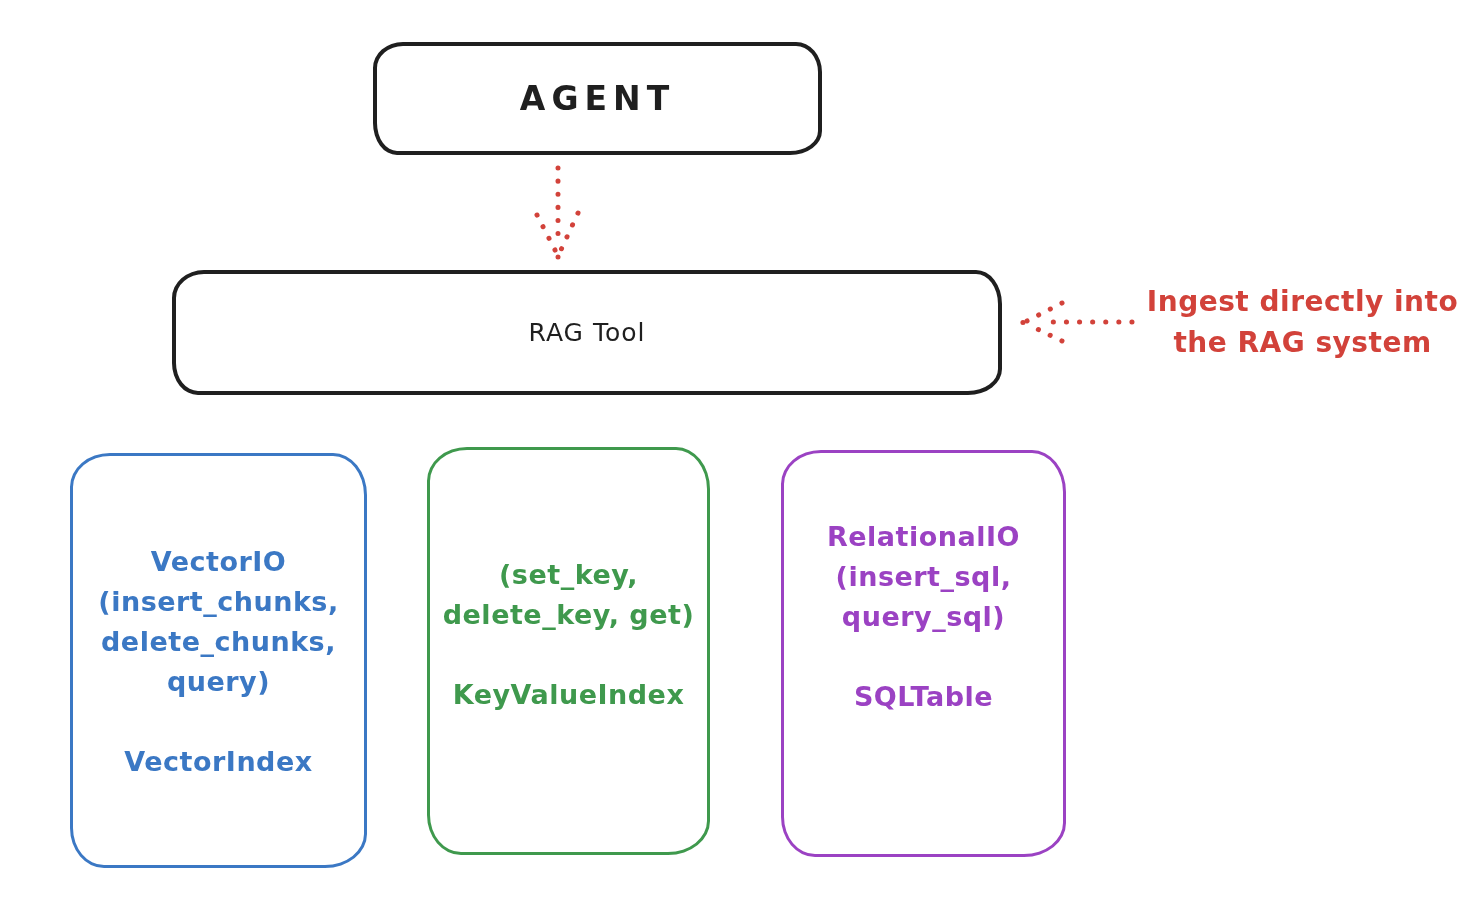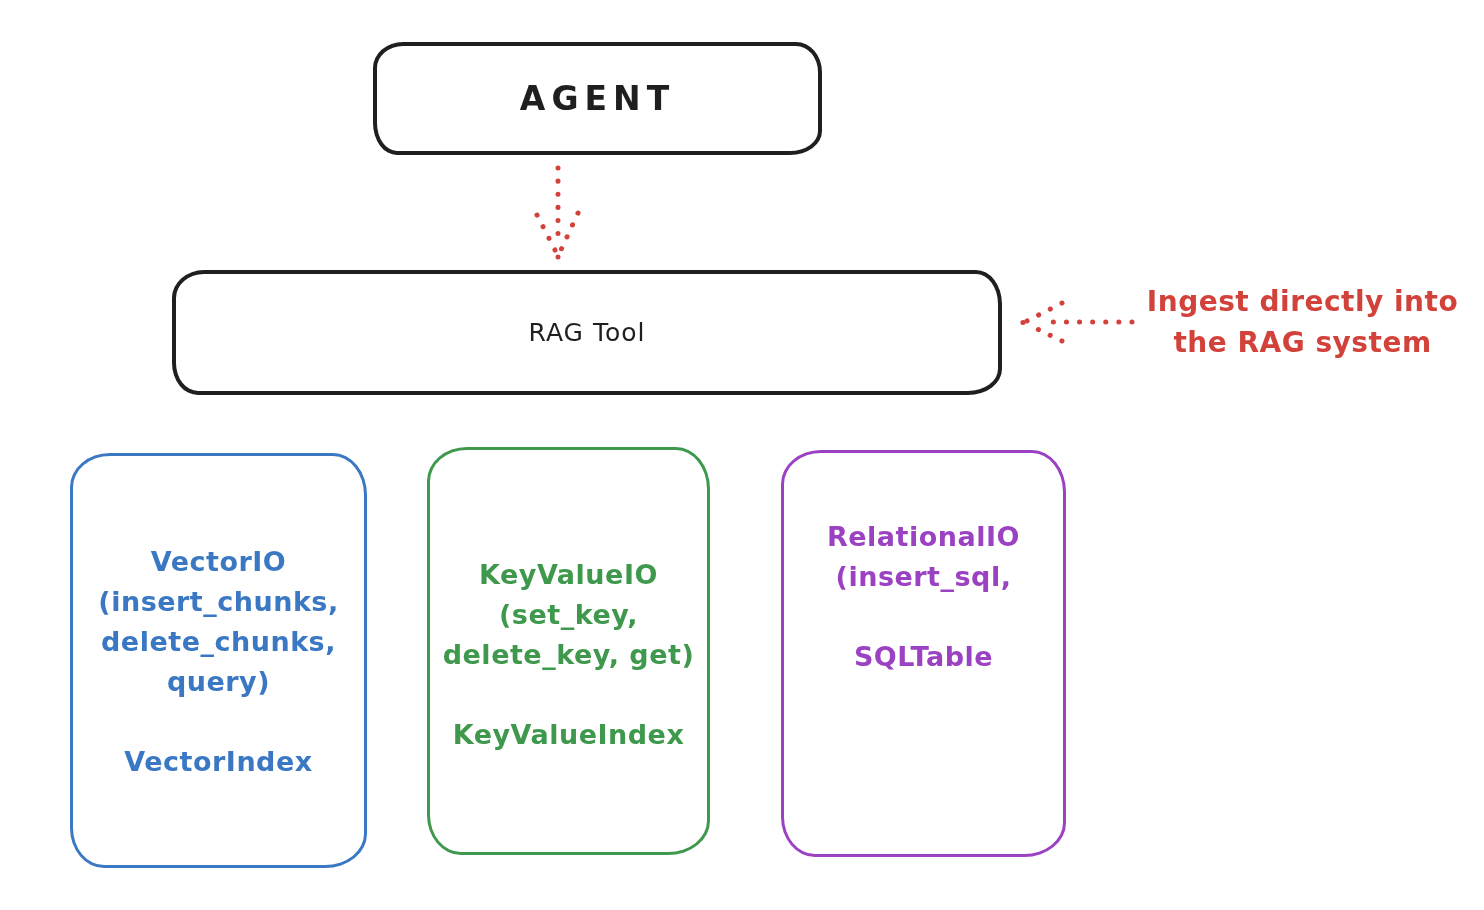--- a/index.html
+++ b/index.html
@@ -122,28 +122,28 @@
       <div>VectorIO</div>
       <div>(insert_chunks,</div>
       <div>delete_chunks,</div>
       <div>query)</div>
       <div class="store-index">VectorIndex</div>
     </div>
   </div>
 
   <div class="store-box store-keyvalue" style="border-color: rgb(63, 153, 77);">
     <div class="store-text" style="color: rgb(63, 153, 77);">
-      <div>KeyValueIO</div>
       <div>(set_key,</div>
       <div>delete_key, get)</div>
       <div class="store-index">KeyValueIndex</div>
     </div>
   </div>
 
   <div class="store-box store-relational" style="border-color: rgb(155, 66, 195);">
     <div class="store-text" style="color: rgb(155, 66, 195);">
       <div>RelationalIO</div>
       <div>(insert_sql,</div>
+      <div>query_sql)</div>
       <div class="store-index">SQLTable</div>
     </div>
   </div>
 
 </div>
 
 </body></html>

